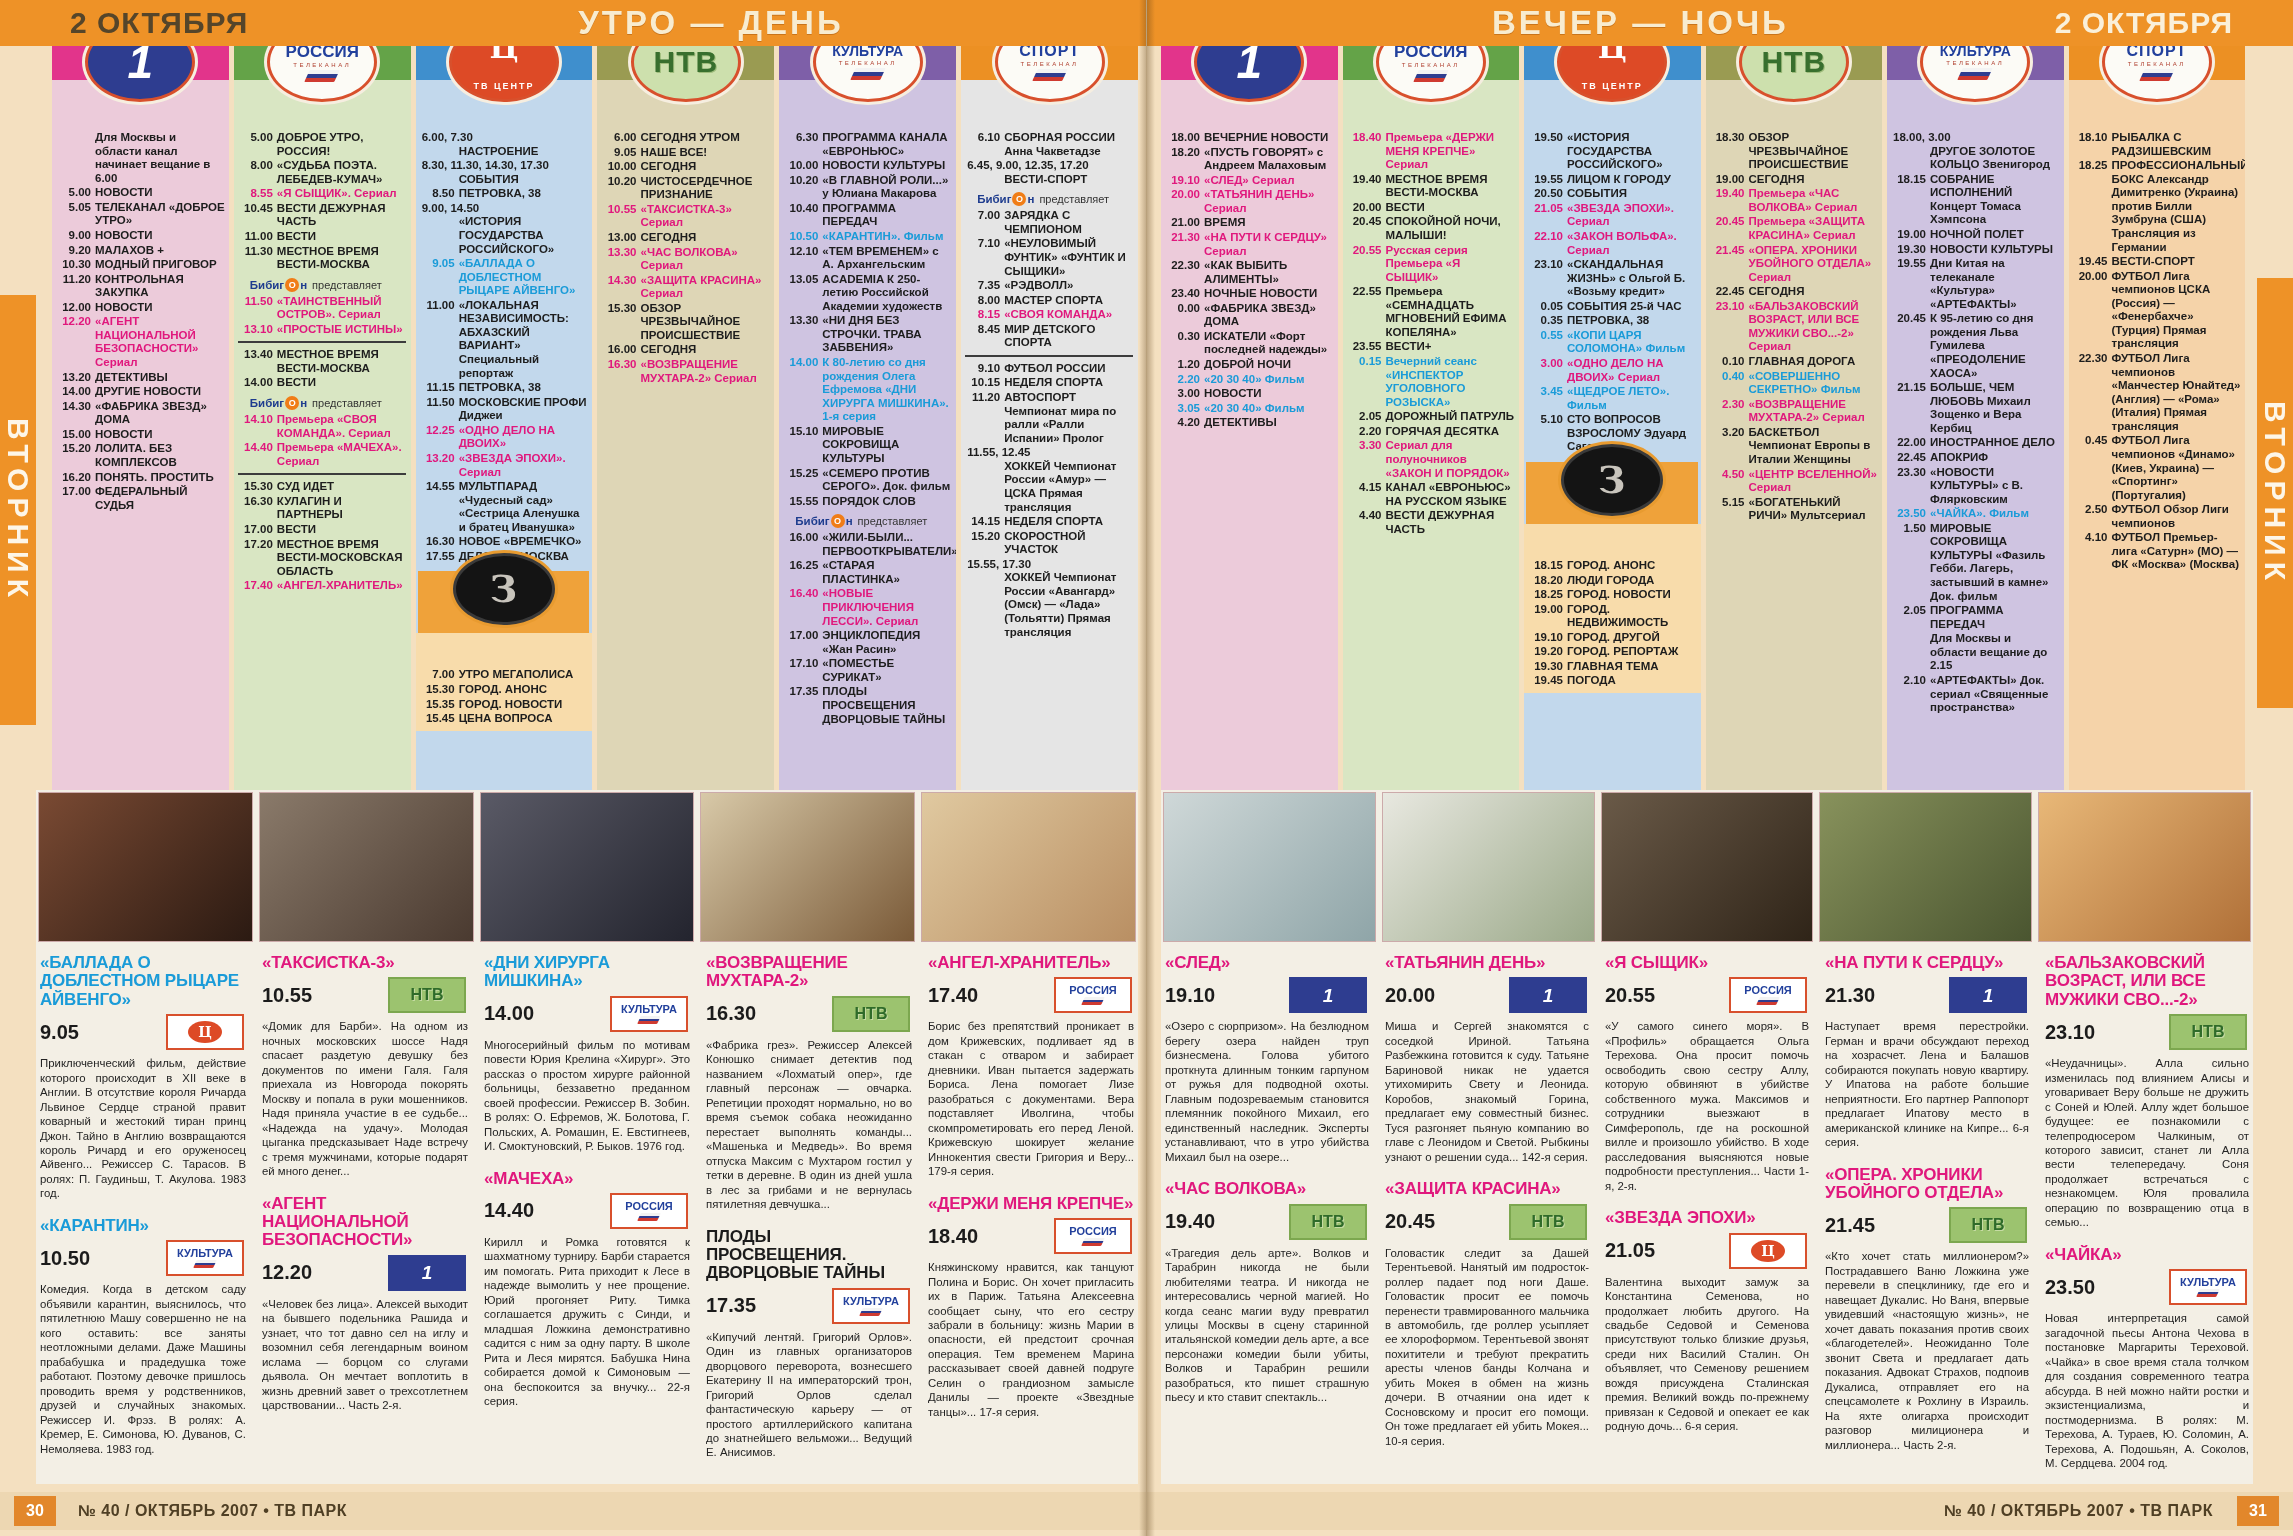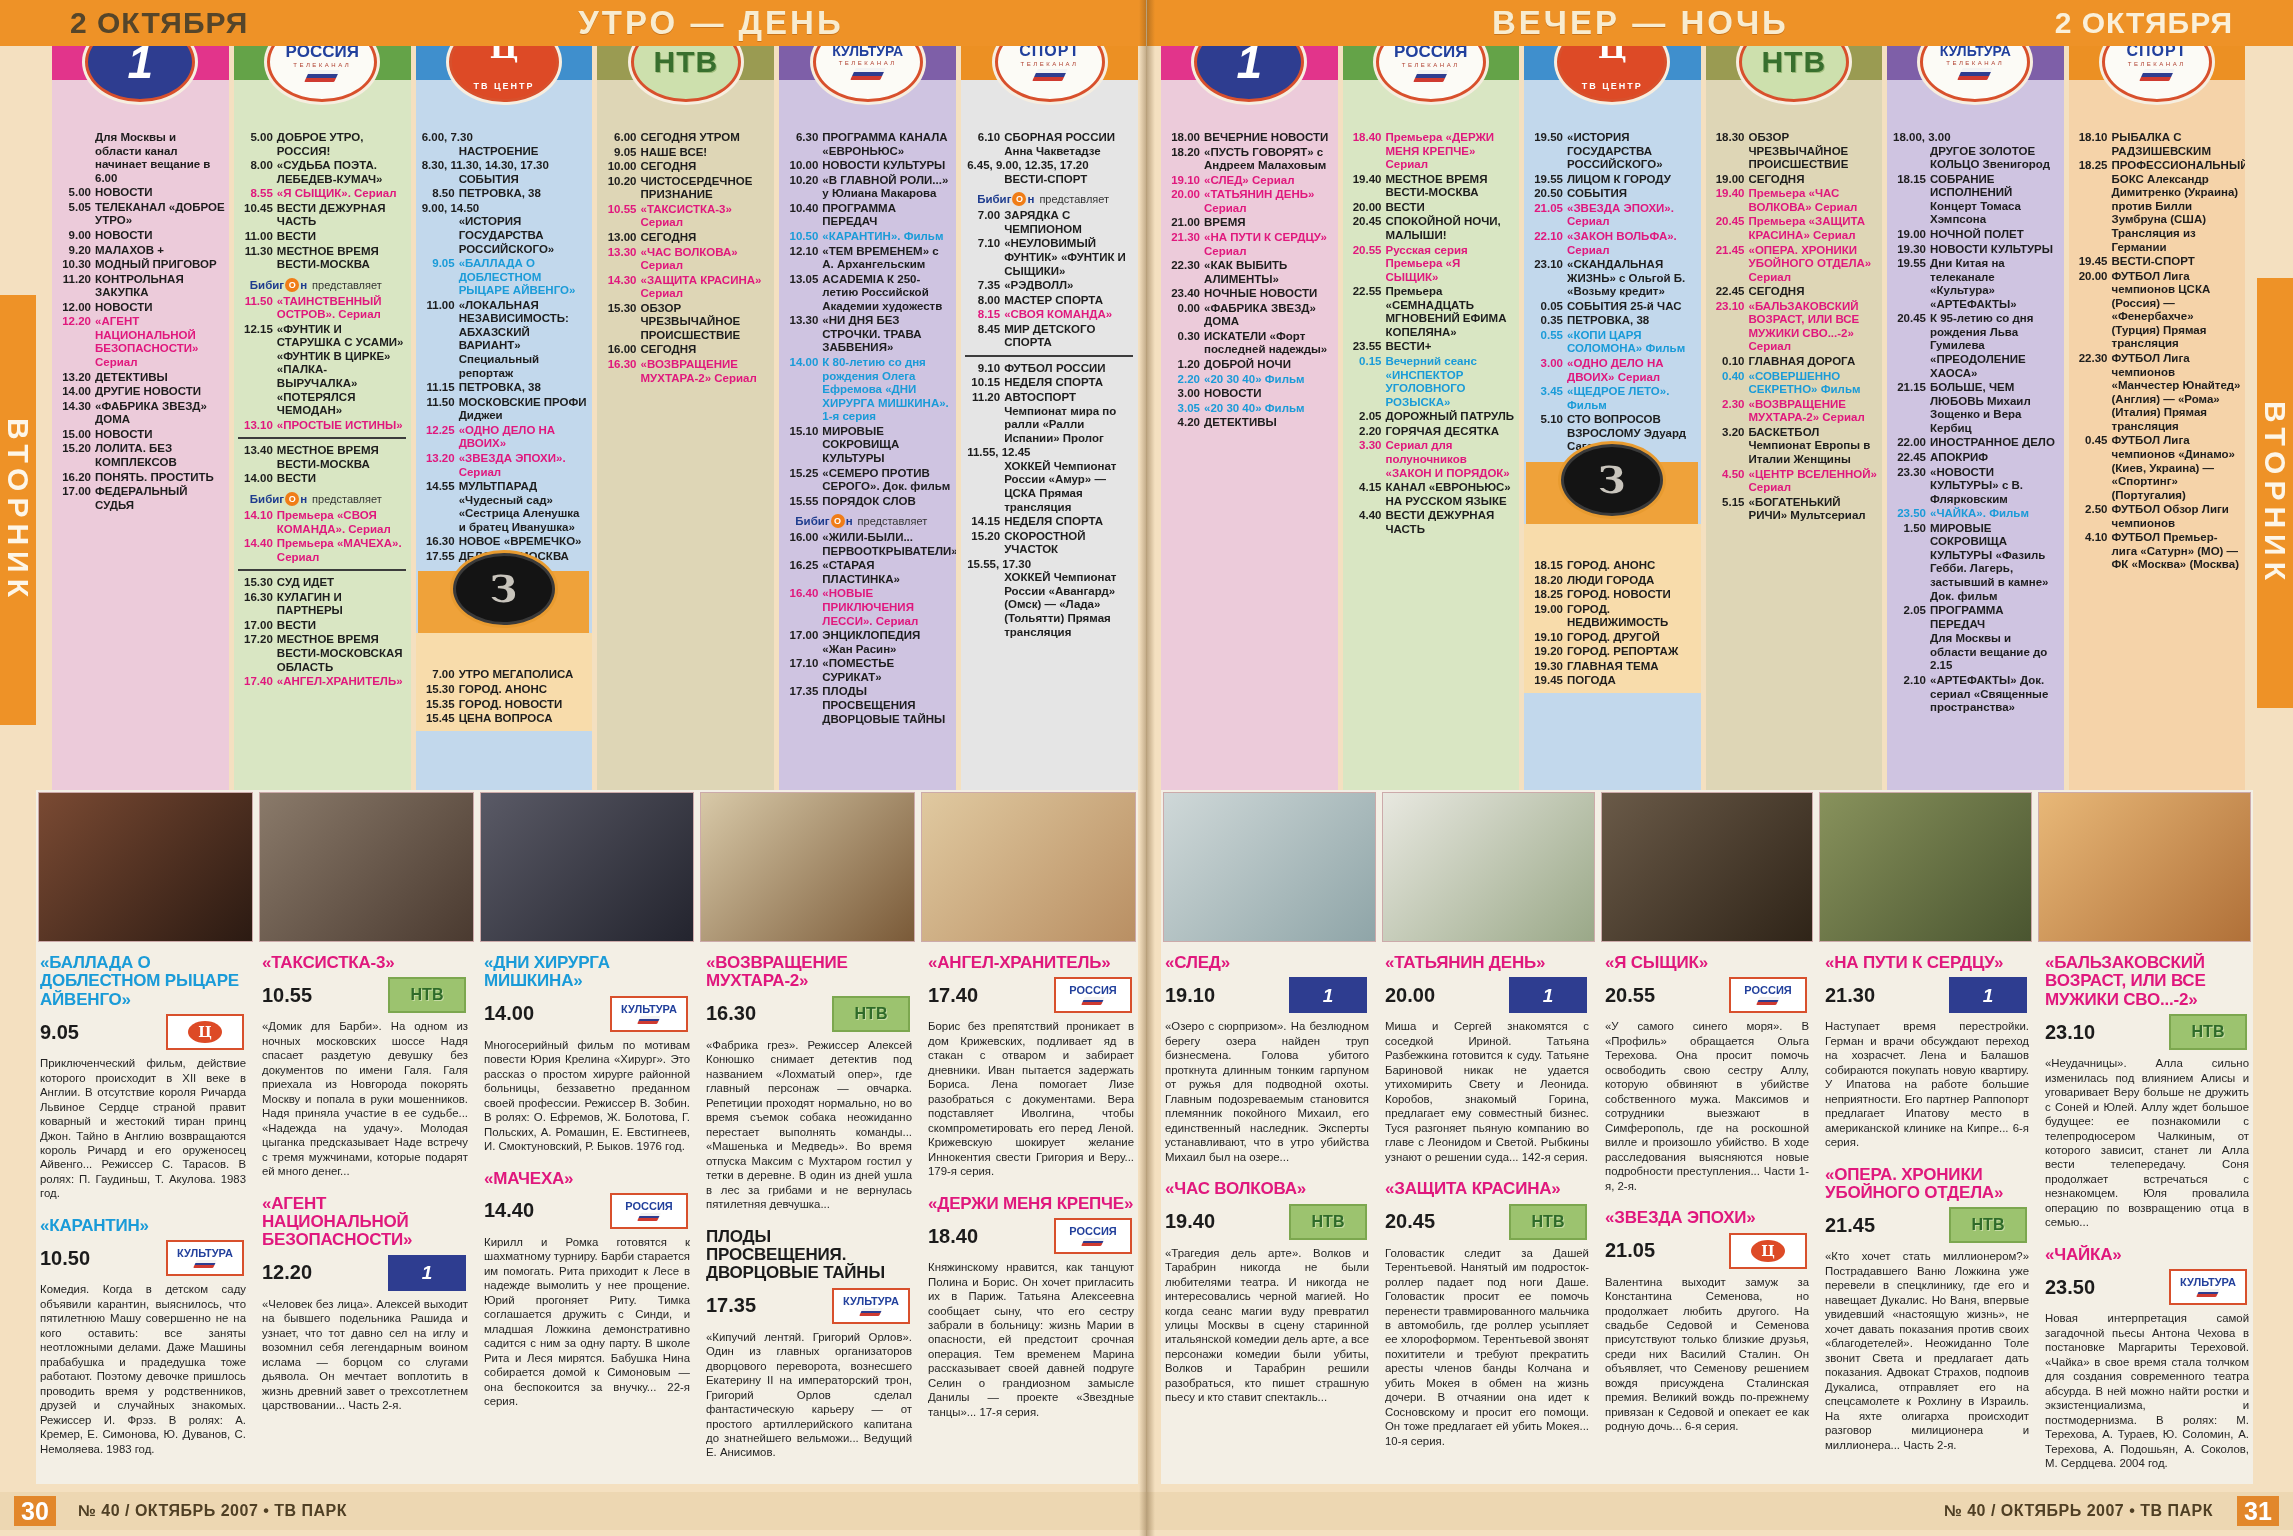--- a/index.html
+++ b/index.html
@@ -104,21 +104,21 @@
   .ml .flag{width:20px;height:8px;margin-top:1px;}
   .ml-ntv{background:#9cc36f;border-color:#7ca74f;}
   .ml-ntv .g1{color:#2f6b2a;font-size:16px;font-weight:bold;text-shadow:1px 1px 0 #c6dba4;}
   .ml-tvc{border-color:#d8502c;}
   .ml-tvc .tvcoval{width:34px;height:22px;border-radius:50%;background:#dd4a26;color:#fff;
                    display:flex;align-items:center;justify-content:center;font-size:14px;font-weight:bold;
                    font-family:"DejaVu Serif",serif;}
 
   
   .footer{position:absolute;left:0;right:0;bottom:6px;height:38px;background:#edd7b2;display:flex;align-items:center;z-index:5;}
-  .pn{width:42px;height:30px;background:#e2872b;color:#fff;font-size:25px;font-weight:bold;
+  .pn{width:42px;height:30px;background:#e2872b;color:#fff;font-size:16px;font-weight:bold;
       display:flex;align-items:center;justify-content:center;}
   .issue{font-size:16px;font-weight:bold;color:#4f3f24;letter-spacing:0.5px;}
   .pleft .pn{margin-left:14px;margin-right:22px;}
   .pright .issue{margin-left:auto;margin-right:24px;}
   .pright .pn{margin-right:14px;}
 </style>
 </head>
 <body>
 
 <div class="spread">
@@ -240,24 +240,20 @@
             <div class="bib">
               <span class="bb">Бибиг</span>
               <span class="bo">О</span>
               <span class="bb">н</span>
               <span class="br">представляет</span>
             </div>
             <div class="e acc">
               <span class="t">11.50</span>
               <span class="x">«ТАИНСТВЕННЫЙ ОСТРОВ». Сериал</span>
             </div>
-            <div class="e">
-              <span class="t">12.15</span>
-              <span class="x">«ФУНТИК И СТАРУШКА С УСАМИ» «ФУНТИК В ЦИРКЕ» «ПАЛКА-ВЫРУЧАЛКА» «ПОТЕРЯЛСЯ ЧЕМОДАН»</span>
-            </div>
             <div class="e acc">
               <span class="t">13.10</span>
               <span class="x">«ПРОСТЫЕ ИСТИНЫ»</span>
             </div>
             <div class="rule"></div>
             <div class="e">
               <span class="t">13.40</span>
               <span class="x">МЕСТНОЕ ВРЕМЯ ВЕСТИ-МОСКВА</span>
             </div>
             <div class="e">

